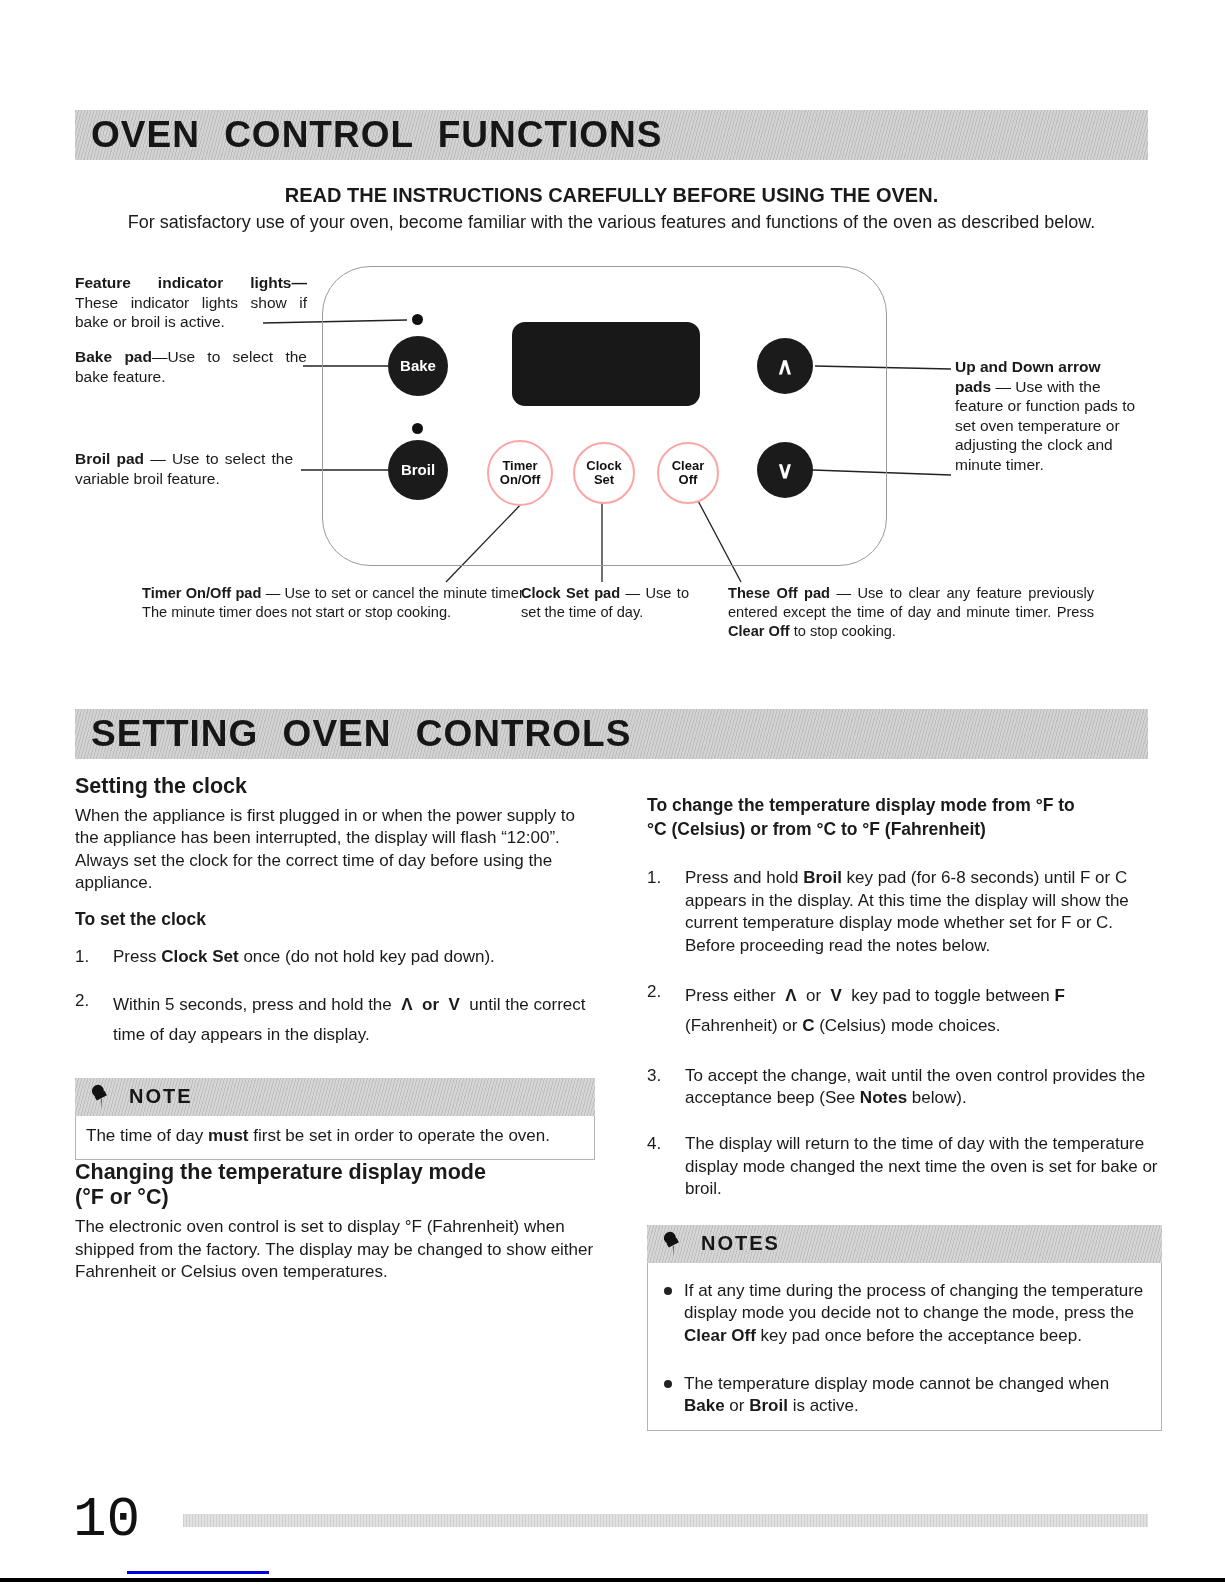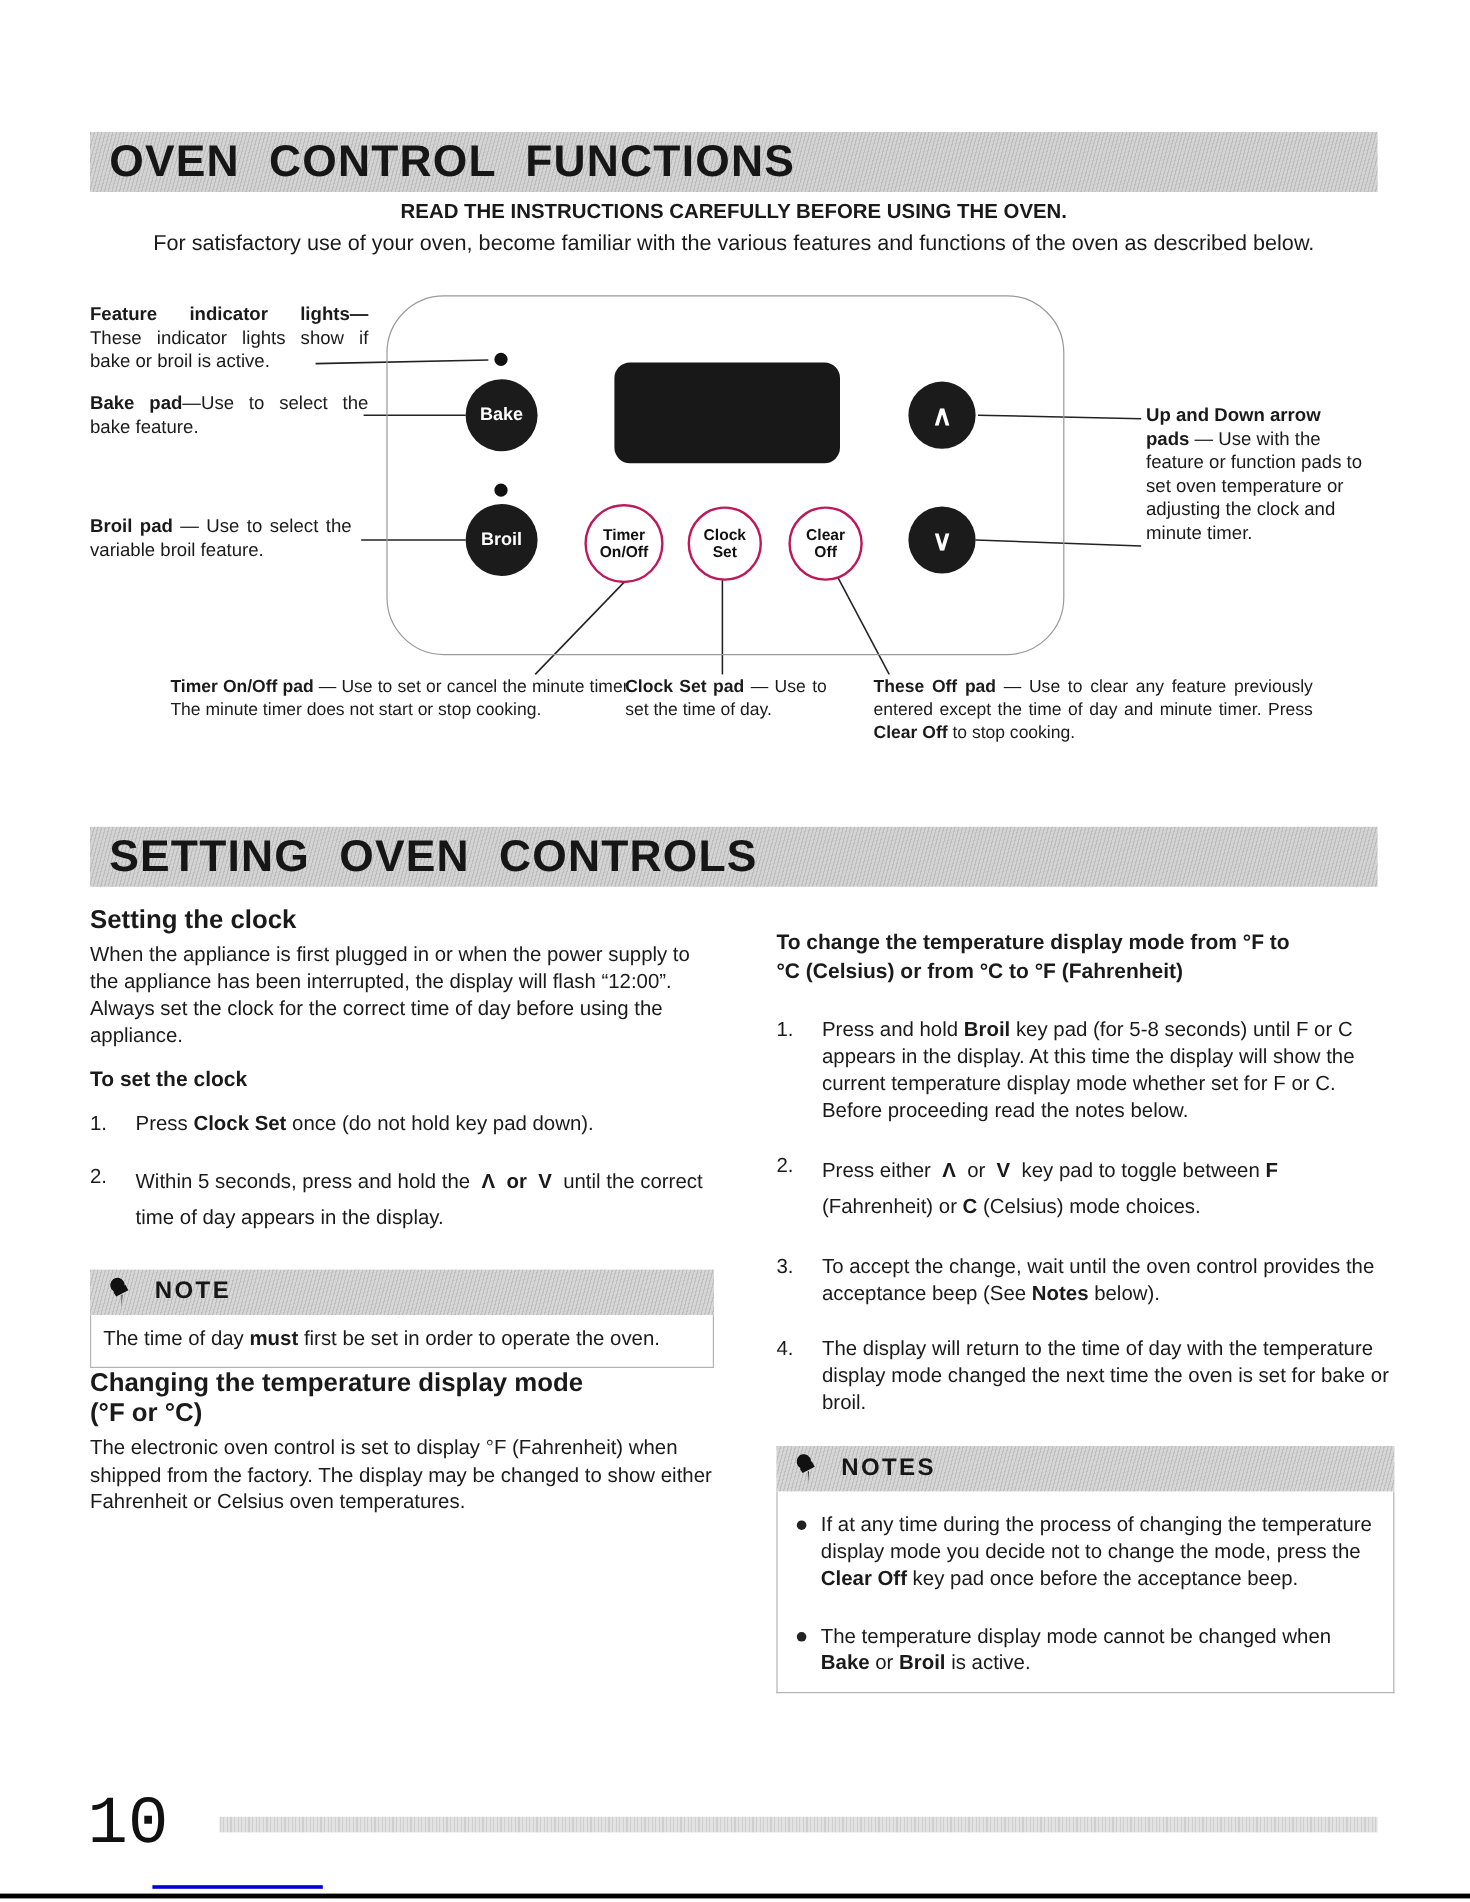--- a/index.html
+++ b/index.html
@@ -7,31 +7,31 @@
         font-family:"Liberation Sans",sans-serif;color:#1a1a1a;overflow:hidden;}
   .content{margin:0 77px 0 75px;}
 
   
   .section-bar{height:50px;margin-top:0;display:flex;align-items:center;padding-left:16px;box-sizing:border-box;
     background:repeating-linear-gradient(105deg,#bdbdbd 0 1px,#d3d3d3 1px 3px);
     font-weight:bold;font-size:37px;letter-spacing:1px;word-spacing:13px;color:#161616;}
   .bar1{margin-top:110px;}
   .bar2{margin-top:50px;}
 
-  .read-line{margin-top:7px;text-align:center;font-weight:bold;font-size:17px;}
+  .read-line{margin-top:24px;text-align:center;font-weight:bold;font-size:20px;}
   .intro-line{margin-top:5px;text-align:center;font-size:18px;}
 
   
   .diagram{position:relative;height:400px;margin-top:26px;font-size:15.5px;line-height:1.26;}
   .connectors{position:absolute;left:0;top:0;width:1073px;height:400px;}
   .panel{position:absolute;left:247px;top:7px;width:563px;height:298px;border:1px solid #9a9a9a;border-radius:48px;}
   .ind-dot{position:absolute;width:11px;height:11px;border-radius:50%;background:#111;}
   .pad{position:absolute;border-radius:50%;display:flex;flex-direction:column;align-items:center;justify-content:center;text-align:center;}
   .pad.black{background:#1b1b1b;color:#fff;font-weight:bold;}
-  .pad.white{background:#fff;border:2px solid #be185d;color:#111;font-weight:bold;font-size:13px;line-height:1.1;}
+  .pad.white{background:#fff;border:2px solid #fca5a5;color:#111;font-weight:bold;font-size:13px;line-height:1.1;}
   .pad .glyph{font-size:23px;font-weight:bold;line-height:1;}
   .display{position:absolute;left:437px;top:63px;width:188px;height:84px;background:#181818;border-radius:13px;}
   .callout{position:absolute;text-align:justify;}
   .callout .b{font-weight:bold;}
   .co-small{font-size:14.6px;line-height:1.3;}
 
   
   .cols{display:flex;gap:52px;margin-top:15px;}
   .col{flex:0 0 auto;}
   .col.left{width:520px;}
@@ -174,21 +174,21 @@
 (°F or °C)</h3>
         <p class="para">The electronic oven control is set to display °F (Fahrenheit) when shipped from the factory. The display may be changed to show either Fahrenheit or Celsius oven temperatures.</p>
       </div>
 
       <div class="col right">
         <div class="bighead">To change the temperature display mode from °F  to
 °C (Celsius) or from °C to °F (Fahrenheit)</div>
 
         <div class="step" style="margin-top:26px;">
           <span class="num">1.</span>
-          <span class="txt rich"><span>Press and hold </span><span class="b">Broil</span><span> key pad (for 5-8 seconds) until F or C appears in the display. At this time the display will show the current temperature display mode whether set for F or C. Before proceeding read the notes below.</span></span>
+          <span class="txt rich"><span>Press and hold </span><span class="b">Broil</span><span> key pad (for 6-8 seconds) until F or C appears in the display. At this time the display will show the current temperature display mode whether set for F or C. Before proceeding read the notes below.</span></span>
         </div>
         <div class="step">
           <span class="num">2.</span>
           <span class="txt rich" style="line-height:1.75;"><span>Press either  </span><span class="b">Λ</span><span>  or  </span><span class="b">V</span><span>  key pad to toggle between </span><span class="b">F</span><span> (Fahrenheit) or </span><span class="b">C</span><span> (Celsius) mode choices.</span></span>
         </div>
         <div class="step">
           <span class="num">3.</span>
           <span class="txt rich"><span>To accept the change, wait until the oven control provides the acceptance beep (See </span><span class="b">Notes</span><span> below).</span></span>
         </div>
         <div class="step">

